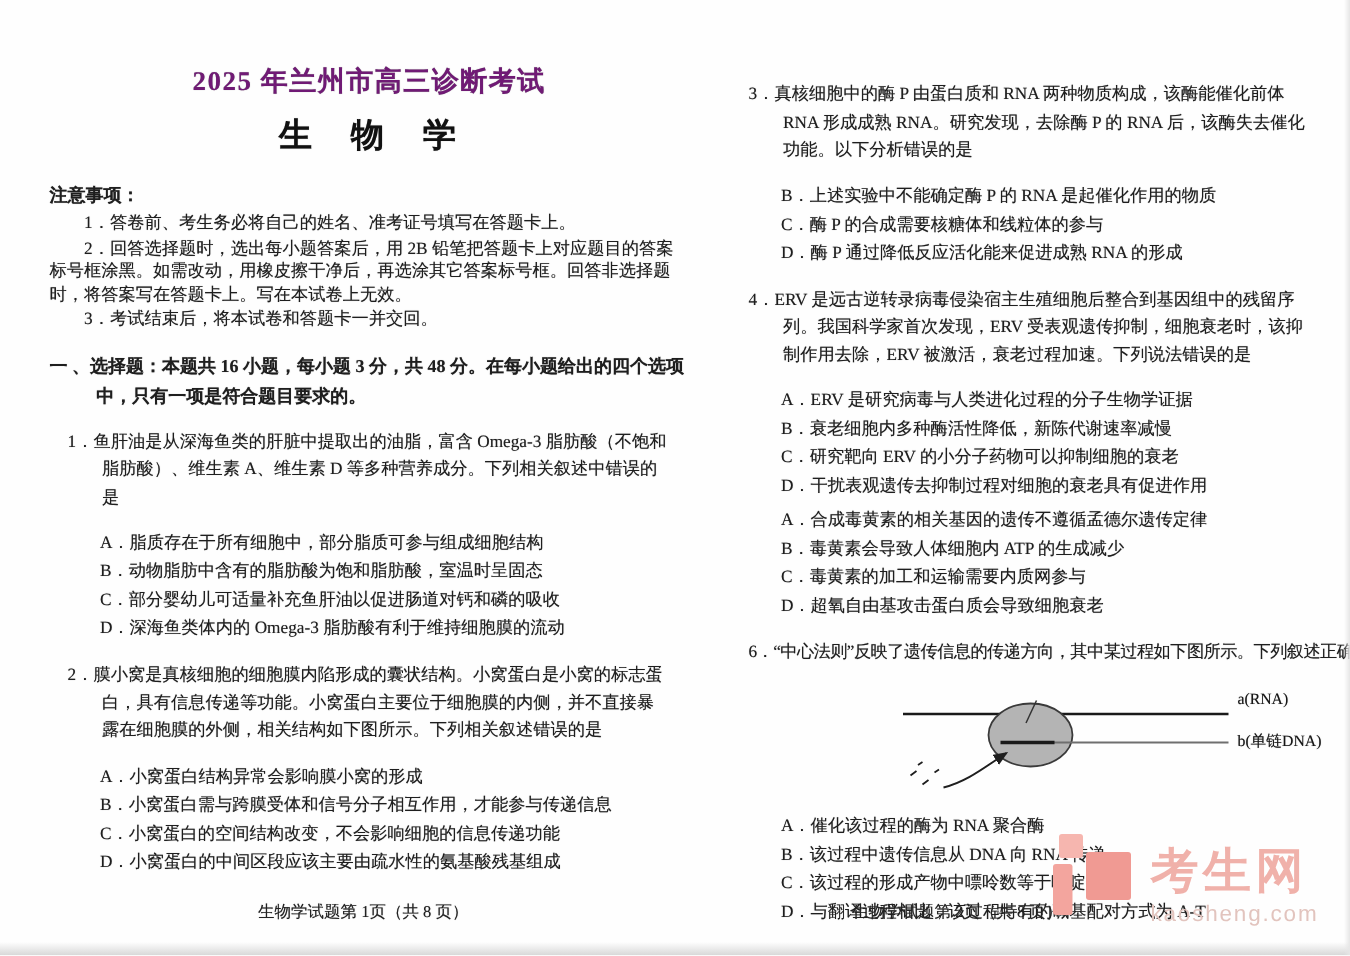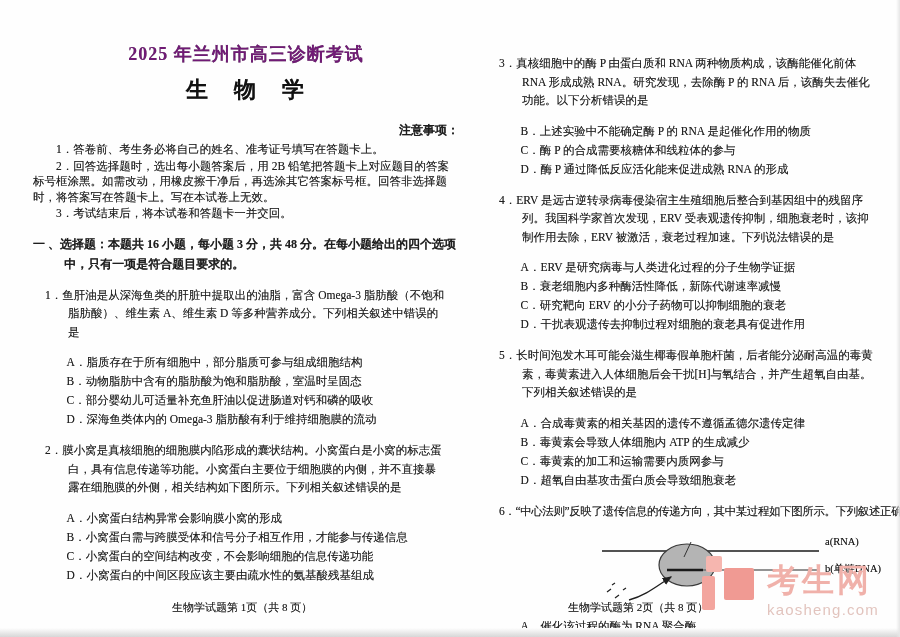--- a/index.html
+++ b/index.html
@@ -9,21 +9,21 @@
     color:#1e1e1e; overflow:hidden;
     text-shadow:0 0 .5px rgba(40,40,40,.55);
   }
   .col { position:absolute; top:0; }
   .col1 { left:33px; width:426px; }
   .col2 { left:487px; width:402px; }
 
   .title { text-align:center; font-size:18px; font-weight:bold; margin:42px 0 0; letter-spacing:1px; color:#701a75; }
   .subject { text-align:center; font-size:22px; font-weight:bold; margin:9px 0 0; letter-spacing:2px; color:#111; }
 
-  .notice-h { font-weight:bold; font-size:12px; margin:17px 0 3px;text-align:right; }
+  .notice-h { font-weight:bold; font-size:12px; margin:17px 0 3px; }
   .notice p { margin:0 0 1px; font-size:11.5px; line-height:15.5px; text-indent:2em; }
 
   .section { font-weight:bold; font-size:12px; line-height:20px; margin:12px 0 4px;
              padding-left:2.6em; text-indent:-2.6em; }
 
   .q { margin:3px 0 0; }
   .stem { font-size:11.5px; line-height:18.5px; padding-left:2em; text-indent:-2em; margin:12px; }
   .qnum { font-weight:normal; }
   .opts { padding-left:2.1em; margin:1px 0 4px; }
   .opt { margin:0; font-size:11.5px; line-height:19px; }
@@ -111,21 +111,20 @@
       <p class="stem"><span class="qnum">4．</span><span>ERV 是远古逆转录病毒侵染宿主生殖细胞后整合到基因组中的残留序列。我国科学家首次发现，ERV 受表观遗传抑制，细胞衰老时，该抑制作用去除，ERV 被激活，衰老过程加速。下列说法错误的是</span></p>
       <div class="opts">
         <p class="opt">A．ERV 是研究病毒与人类进化过程的分子生物学证据</p>
         <p class="opt">B．衰老细胞内多种酶活性降低，新陈代谢速率减慢</p>
         <p class="opt">C．研究靶向 ERV 的小分子药物可以抑制细胞的衰老</p>
         <p class="opt">D．干扰表观遗传去抑制过程对细胞的衰老具有促进作用</p>
       </div>
     </div>
 
     <div class="q">
-      <p class="stem"><span class="qnum">5．</span><span>长时间泡发木耳可能会滋生椰毒假单胞杆菌，后者能分泌耐高温的毒黄素，毒黄素进入人体细胞后会干扰[H]与氧结合，并产生超氧自由基。下列相关叙述错误的是</span></p>
       <div class="opts">
         <p class="opt">A．合成毒黄素的相关基因的遗传不遵循孟德尔遗传定律</p>
         <p class="opt">B．毒黄素会导致人体细胞内 ATP 的生成减少</p>
         <p class="opt">C．毒黄素的加工和运输需要内质网参与</p>
         <p class="opt">D．超氧自由基攻击蛋白质会导致细胞衰老</p>
       </div>
     </div>
 
     <div class="q">
       <p class="stem nowrap"><span class="qnum">6．</span><span>“中心法则”反映了遗传信息的传递方向，其中某过程如下图所示。下列叙述正确的是</span></p>

